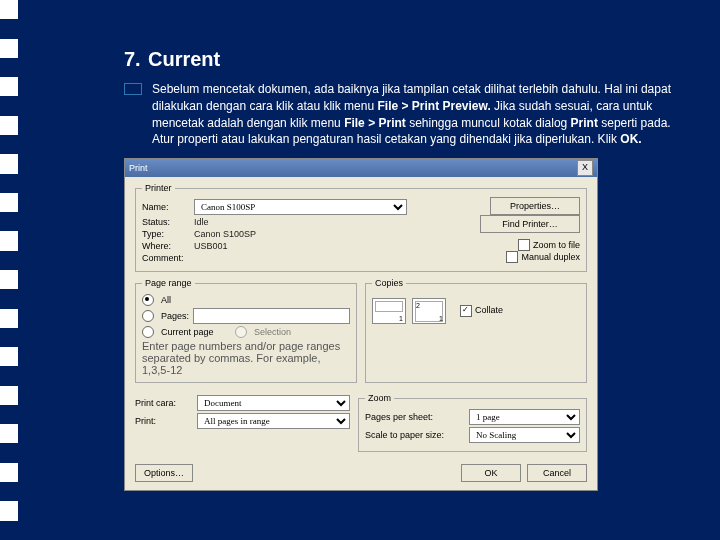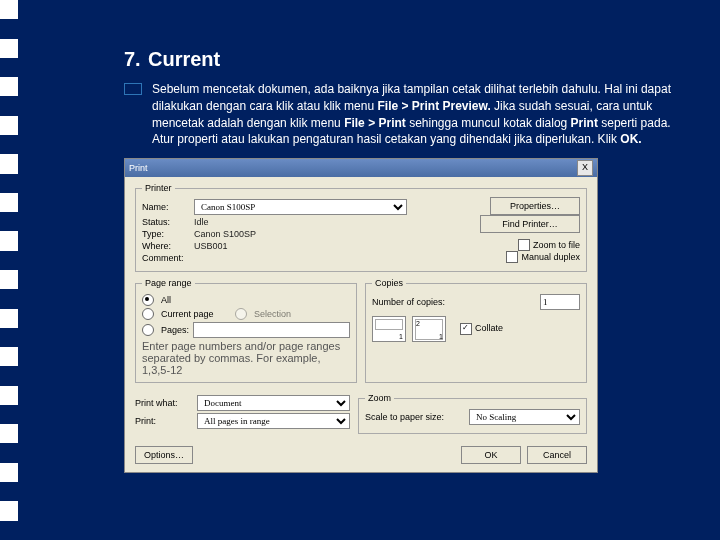--- a/index.html
+++ b/index.html
@@ -121,60 +121,60 @@
       </fieldset>
 
       <div class="cols">
         <fieldset class="col">
           <legend>Page range</legend>
           <div class="row">
               <span class="radio on"></span>
               <span>All</span>
             </div>
           <div class="row">
+              <span class="radio"></span>
+              <span>Pages:</span>
+            <input type="text" style="flex: 1 1 0%;">
+            </div>
+          <div class="row">
             <span class="radio"></span>
               <span style="min-width:70px">Current page</span>
             <span class="radio" style="opacity:.5"></span>
               <span style="opacity:.5">Selection</span>
           </div>
-          <div class="row">
-              <span class="radio"></span>
-              <span>Pages:</span>
-            <input type="text" style="flex: 1 1 0%;">
-            </div>
           <div class="tiny">Enter page numbers and/or page ranges separated by commas. For example, 1,3,5-12</div>
         </fieldset>
 
         <fieldset class="col">
           <legend>Copies</legend>
-          <div class="row">
-              <span style="flex:1">Number of copies:</span>
-            <input type="text" style="width: 40px;" value="1">
-            </div>
           <div class="row" style="margin-top:6px">
             <span class="cicon"></span>
             <span class="cicon b"></span>
             <label style="margin-left:8px"><span class="chk on"></span><span>Collate</span></label>
           </div>
         </fieldset>
       </div>
 
       <div class="cols" style="margin-top:4px">
         <div class="col">
           <div class="row">
-              <span class="lbl" style="min-width:58px">Print what:</span>
+              <span class="lbl" style="min-width:58px">Print cara:</span>
             <select style="flex:1"><option>Document</option></select>
             </div>
           <div class="row">
               <span class="lbl" style="min-width:58px">Print:</span>
             <select style="flex:1"><option>All pages in range</option></select>
             </div>
         </div>
         <fieldset class="col">
           <legend>Zoom</legend>
+          <div class="row">
+              <span style="min-width:100px">Pages per sheet:</span>
+            <select style="flex:1"><option>1 page</option></select>
+            </div>
           <div class="row">
               <span style="min-width:100px">Scale to paper size:</span>
             <select style="flex:1"><option>No Scaling</option></select>
             </div>
         </fieldset>
       </div>
 
       <div class="foot">
         <button class="btn">Options…</button>
         <div class="rbtns">

